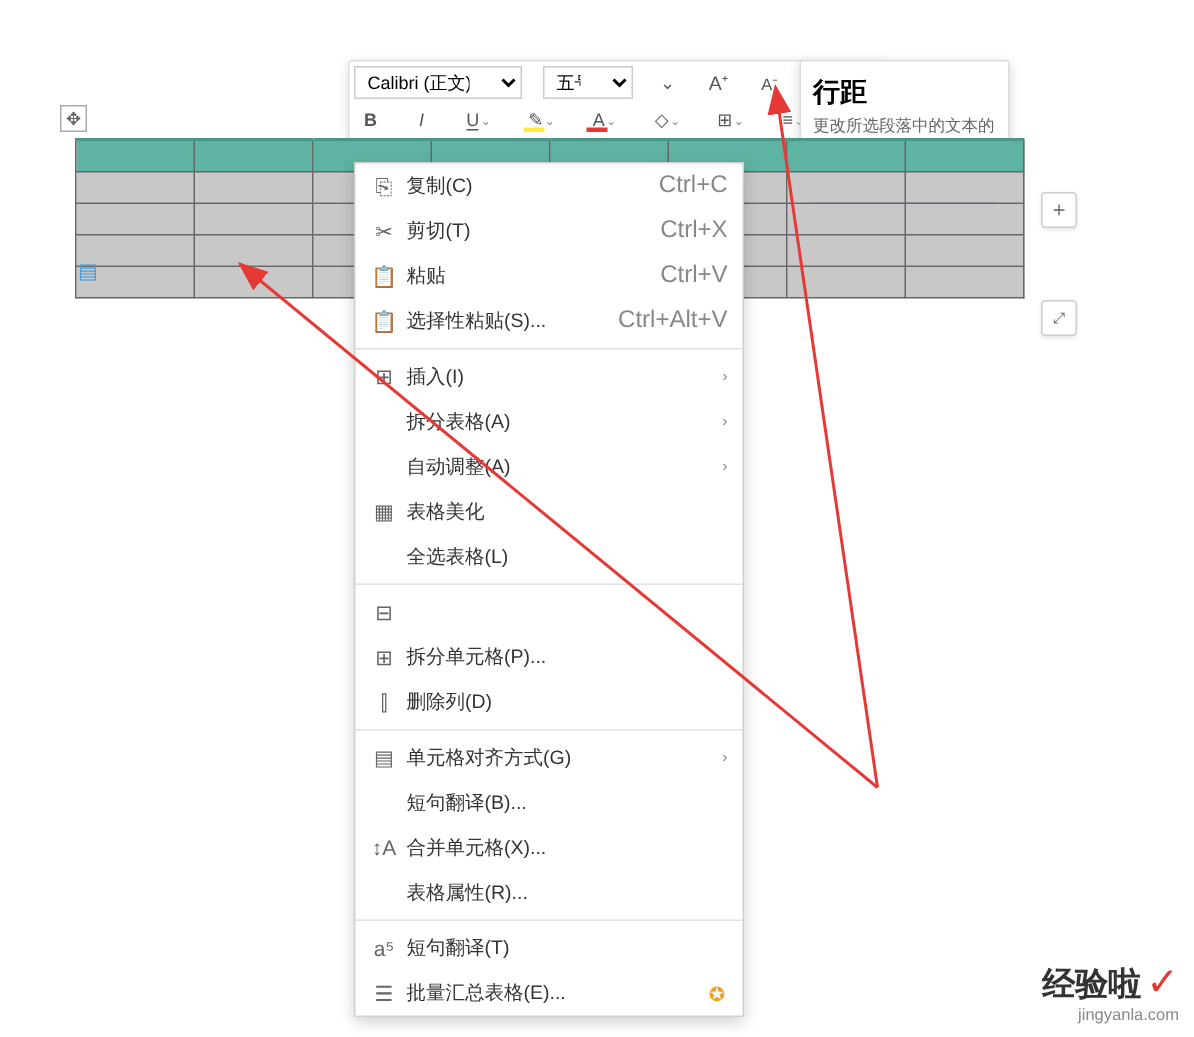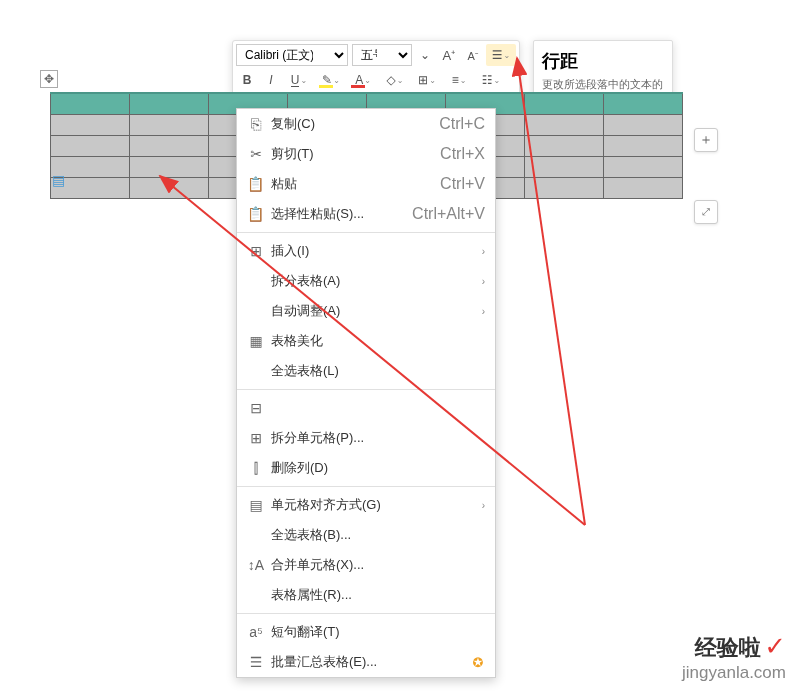--- a/index.html
+++ b/index.html
@@ -1,20 +1,20 @@
 <!DOCTYPE html>
 <html><head>
   <meta charset="utf-8">
   <style>
     * { box-sizing: border-box; margin: 0; padding: 0; }
     body { font-family: "Microsoft YaHei", sans-serif; font-size: 12px; background: #fff; width: 796px; height: 691px; position: relative; overflow: hidden; }
     
     
     .toolbar { position: absolute; top: 40px; left: 232px; background: #fff; border: 1px solid #ddd; border-radius: 3px; box-shadow: 0 2px 8px rgba(0,0,0,0.15); padding: 3px; }
-    .toolbar-row { display: flex; align-items: center; gap: 2px; }
+    .toolbar-row { display: flex; align-items: center; gap: 12px; }
     .font-select { border: 1px solid #ccc; height: 22px; font-size: 12px; padding: 0 18px 0 4px; background: #fff; width: 112px; }
     .size-select { border: 1px solid #ccc; height: 22px; font-size: 12px; padding: 0 18px 0 4px; background: #fff; width: 60px; margin-left: 2px; }
     .toolbar-btn { width: 22px; height: 22px; display: flex; align-items: center; justify-content: center; cursor: pointer; border-radius: 2px; color: #555; }
     .toolbar-btn.wide { width: 30px; position: relative; }
     .dropdown-arrow { font-size: 8px; margin-left: 1px; color: #888; }
     .underline-icon { border-bottom: 1px solid #555; display:inline-block; line-height:12px; }
     .color-chip { width: 14px; height: 3px; position: absolute; bottom: 3px; left: 3px; }
     .highlighted { background: #fff2cc; }
 
     
@@ -53,21 +53,21 @@
     .fab-plus { top: 128px; left: 694px; }
     .fab-expand { top: 200px; left: 694px; font-size: 10px; }
 
     
     .arrow-svg { position: absolute; top: 0; left: 0; pointer-events: none; }
 
     
     .watermark { position: absolute; bottom: 8px; right: 10px; text-align: right; }
     .wm-main { font-size: 22px; font-weight: bold; color: #333; }
     .wm-check { color: #e53935; font-size: 26px; }
-    .wm-sub { font-size: 17px; color: #888; text-align: center; }
+    .wm-sub { font-size: 11px; color: #888; }
   </style>
 </head>
 <body>
 
 <div class="toolbar">
   <div class="toolbar-row">
     <select class="font-select"><option>Calibri (正文)</option></select>
     <select class="size-select"><option>五号</option></select>
     <span class="toolbar-btn">⌄</span>
     <span class="toolbar-btn" style="font-size:13px;">A⁺</span>
@@ -247,21 +247,21 @@
       <span class="menu-label">删除列(D)</span>
     </div>
   <div class="menu-sep"></div>
   <div class="menu-item">
       <span class="menu-icon">▤</span>
       <span class="menu-label">单元格对齐方式(G)</span>
       <span class="menu-submenu">›</span>
     </div>
   <div class="menu-item">
       <span class="menu-icon"></span>
-      <span class="menu-label">全选表格(B)...</span>
+      <span class="menu-label">短句翻译(B)...</span>
     </div>
   <div class="menu-item">
       <span class="menu-icon">↕A</span>
       <span class="menu-label">合并单元格(X)...</span>
     </div>
   <div class="menu-item">
       <span class="menu-icon"></span>
       <span class="menu-label">表格属性(R)...</span>
     </div>
   <div class="menu-sep"></div>

